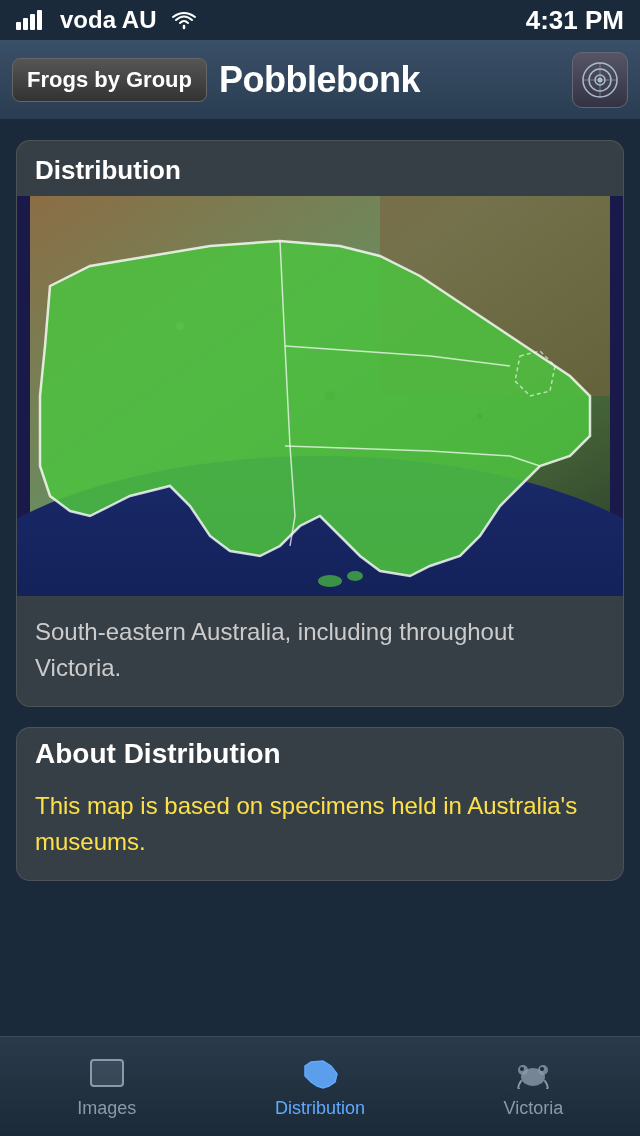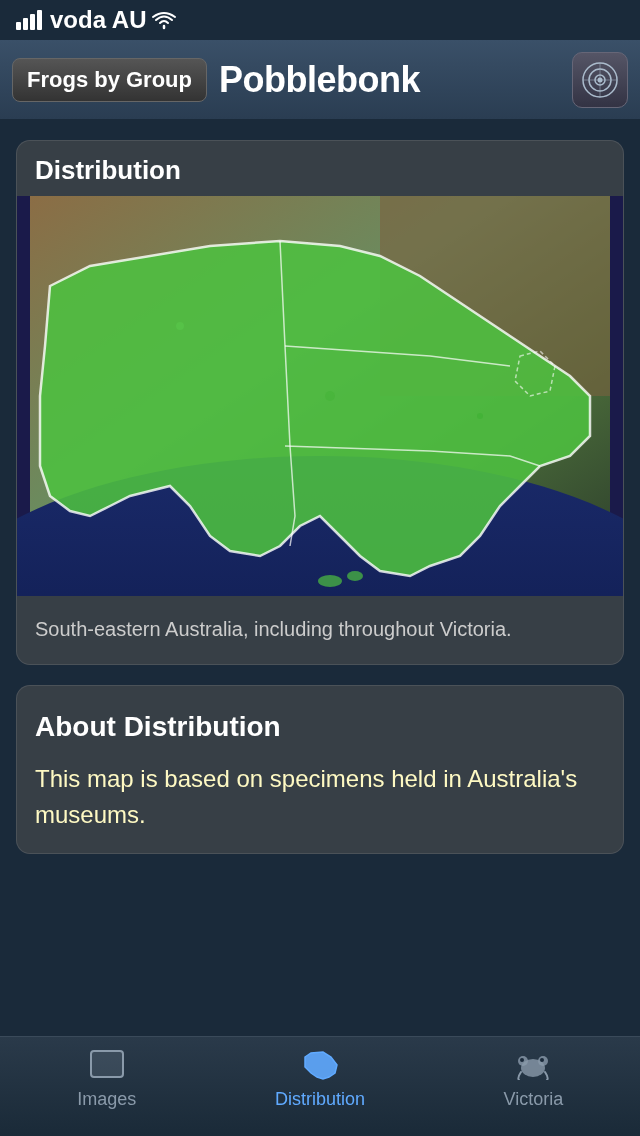--- a/index.html
+++ b/index.html
@@ -21,21 +21,21 @@
       display: flex;
       align-items: center;
       justify-content: space-between;
       padding: 0 16px;
       font-size: 24px;
       font-weight: 600;
     }
     .status-left, .status-right {
       display: flex;
       align-items: center;
-      gap: 6px;
+      gap: 16px;
     }
     .status-center {
       font-size: 26px;
       font-weight: 600;
     }
 
     
     #header {
       background: linear-gradient(180deg, #3a5068 0%, #2a3d52 100%);
       height: 80px;
@@ -111,51 +111,51 @@
     }
 
     
     #map-image svg {
       width: 100%;
       height: 100%;
     }
 
     .map-description {
       padding: 18px 18px 20px;
-      font-size: 20px;
+      font-size: 24px;
       color: #ccc;
       line-height: 1.5;
     }
 
     
     #about-card .card-header {
-      padding: 25px 18px 8px;
+      padding: 10px 18px 8px;
     }
     #about-card .card-title {
       font-size: 28px;
       font-weight: 700;
     }
     #about-card .about-text {
       padding: 10px 18px 20px;
       font-size: 24px;
-      color: #fef9c3;
+      color: #fde047;
       line-height: 1.5;
     }
 
     
     #tab-bar {
       position: fixed;
       bottom: 0;
       left: 0;
       width: 640px;
       height: 100px;
       background: linear-gradient(180deg, #2a3a4a 0%, #1a2a38 100%);
       border-top: 1px solid #3a4a5a;
       display: flex;
-      align-items: flex-start;
+      align-items: center;
     }
 
     .tab-item {
       flex: 1;
       display: flex;
       flex-direction: column;
       align-items: center;
       justify-content: center;
       gap: 4px;
       cursor: pointer;
@@ -201,20 +201,21 @@
     </svg>
     <span>voda AU</span>
 
     <svg width="24" height="20" viewBox="0 0 24 20">
       <path d="M12 16 L12 18" stroke="white" stroke-width="2.5" stroke-linecap="round"></path>
       <path d="M8 13 Q12 9 16 13" stroke="white" stroke-width="2" fill="none" stroke-linecap="round"></path>
       <path d="M4 10 Q12 3 20 10" stroke="white" stroke-width="2" fill="none" stroke-linecap="round"></path>
       <path d="M1 7 Q12 -1 23 7" stroke="white" stroke-width="2" fill="none" stroke-linecap="round"></path>
     </svg>
   </div>
+  <div class="status-center">4:31 PM</div>
 </div>
 
 <div id="header">
   <button id="back-button">Frogs by Group</button>
   <span id="page-title-text">Pobblebonk</span>
   <div id="radar-button">
     <svg width="38" height="38" viewBox="0 0 38 38">
       <circle cx="19" cy="19" r="17" stroke="#aabbcc" stroke-width="1.5" fill="none"></circle>
       <circle cx="19" cy="19" r="11" stroke="#aabbcc" stroke-width="1.5" fill="none"></circle>
       <circle cx="19" cy="19" r="5" stroke="#aabbcc" stroke-width="1.5" fill="none"></circle>

